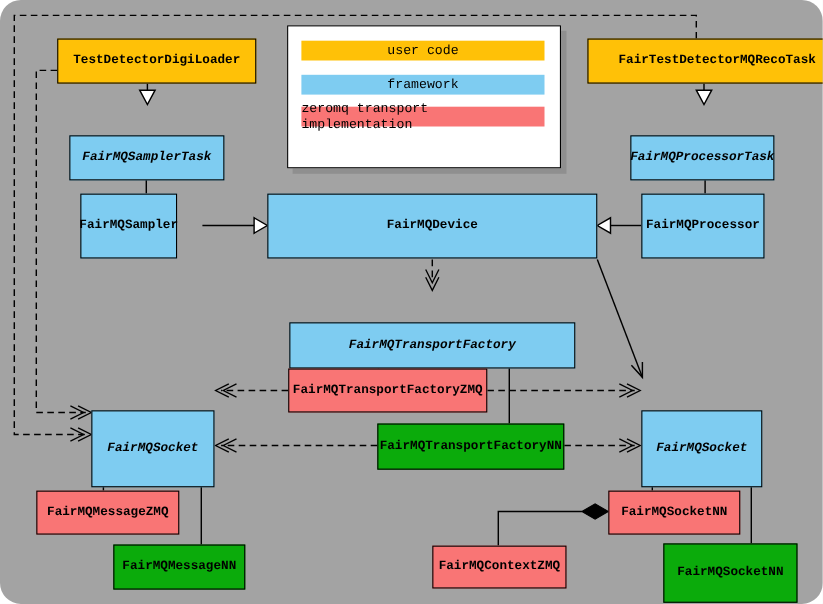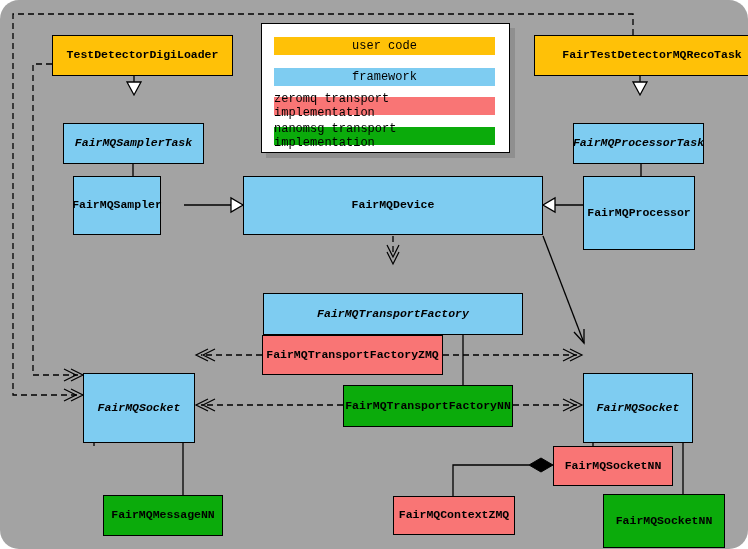--- a/index.html
+++ b/index.html
@@ -155,49 +155,47 @@
   <div class="legend">
     <div class="legend-item cat-user" style="top:13px">
       <span>user code</span>
     </div>
     <div class="legend-item cat-fw" style="top:44px">
       <span>framework</span>
     </div>
     <div class="legend-item cat-zmq" style="top:73px">
       <span>zeromq transport implementation</span>
     </div>
-    <div class="legend-item cat-nn" style="top:103px">
-      <span>nanomsg transport implementation</span>
-    </div>
   </div>
 
   <div class="node cat-user" style="left:52px;top:35px;width:181px;height:41px">TestDetectorDigiLoader</div>
 
   <div class="node cat-user" style="left:534px;top:35px;width:236px;height:41px">FairTestDetectorMQRecoTask</div>
 
   <div class="node cat-fw abstract" style="left:63px;top:95px;width:141px;height:41px">FairMQSamplerTask</div>
 
   <div class="node cat-fw abstract" style="left:573px;top:95px;width:131px;height:41px">FairMQProcessorTask</div>
 
   <div class="node cat-fw" style="left:73px;top:176px;width:88px;height:59px">FairMQSampler</div>
 
   <div class="node cat-fw" style="left:243px;top:176px;width:300px;height:59px">FairMQDevice</div>
 
-  <div class="node cat-fw" style="left:583px;top:176px;width:112px;height:74px">FairMQProcessor</div>
+  <div class="node cat-fw" style="left:583px;top:176px;width:112px;height:59px">FairMQProcessor</div>
 
   <div class="node cat-fw abstract" style="left:263px;top:265px;width:260px;height:42px">FairMQTransportFactory</div>
 
   <div class="node cat-zmq" style="left:262px;top:335px;width:181px;height:40px">FairMQTransportFactoryZMQ</div>
 
   <div class="node cat-nn" style="left:343px;top:385px;width:170px;height:42px">FairMQTransportFactoryNN</div>
 
   <div class="node cat-fw abstract" style="left:83px;top:345px;width:112px;height:70px">FairMQSocket</div>
 
   <div class="node cat-fw abstract" style="left:583px;top:345px;width:110px;height:70px">FairMQSocket</div>
 
+  <div class="node cat-zmq" style="left:33px;top:446px;width:130px;height:40px">FairMQMessageZMQ</div>
 
   <div class="node cat-nn" style="left:103px;top:495px;width:120px;height:41px">FairMQMessageNN</div>
 
   <div class="node cat-zmq" style="left:553px;top:446px;width:120px;height:40px">FairMQSocketNN</div>
 
   <div class="node cat-nn" style="left:603px;top:494px;width:122px;height:54px">FairMQSocketNN</div>
 
   <div class="node cat-zmq" style="left:393px;top:496px;width:122px;height:39px">FairMQContextZMQ</div>
 
 </div>

